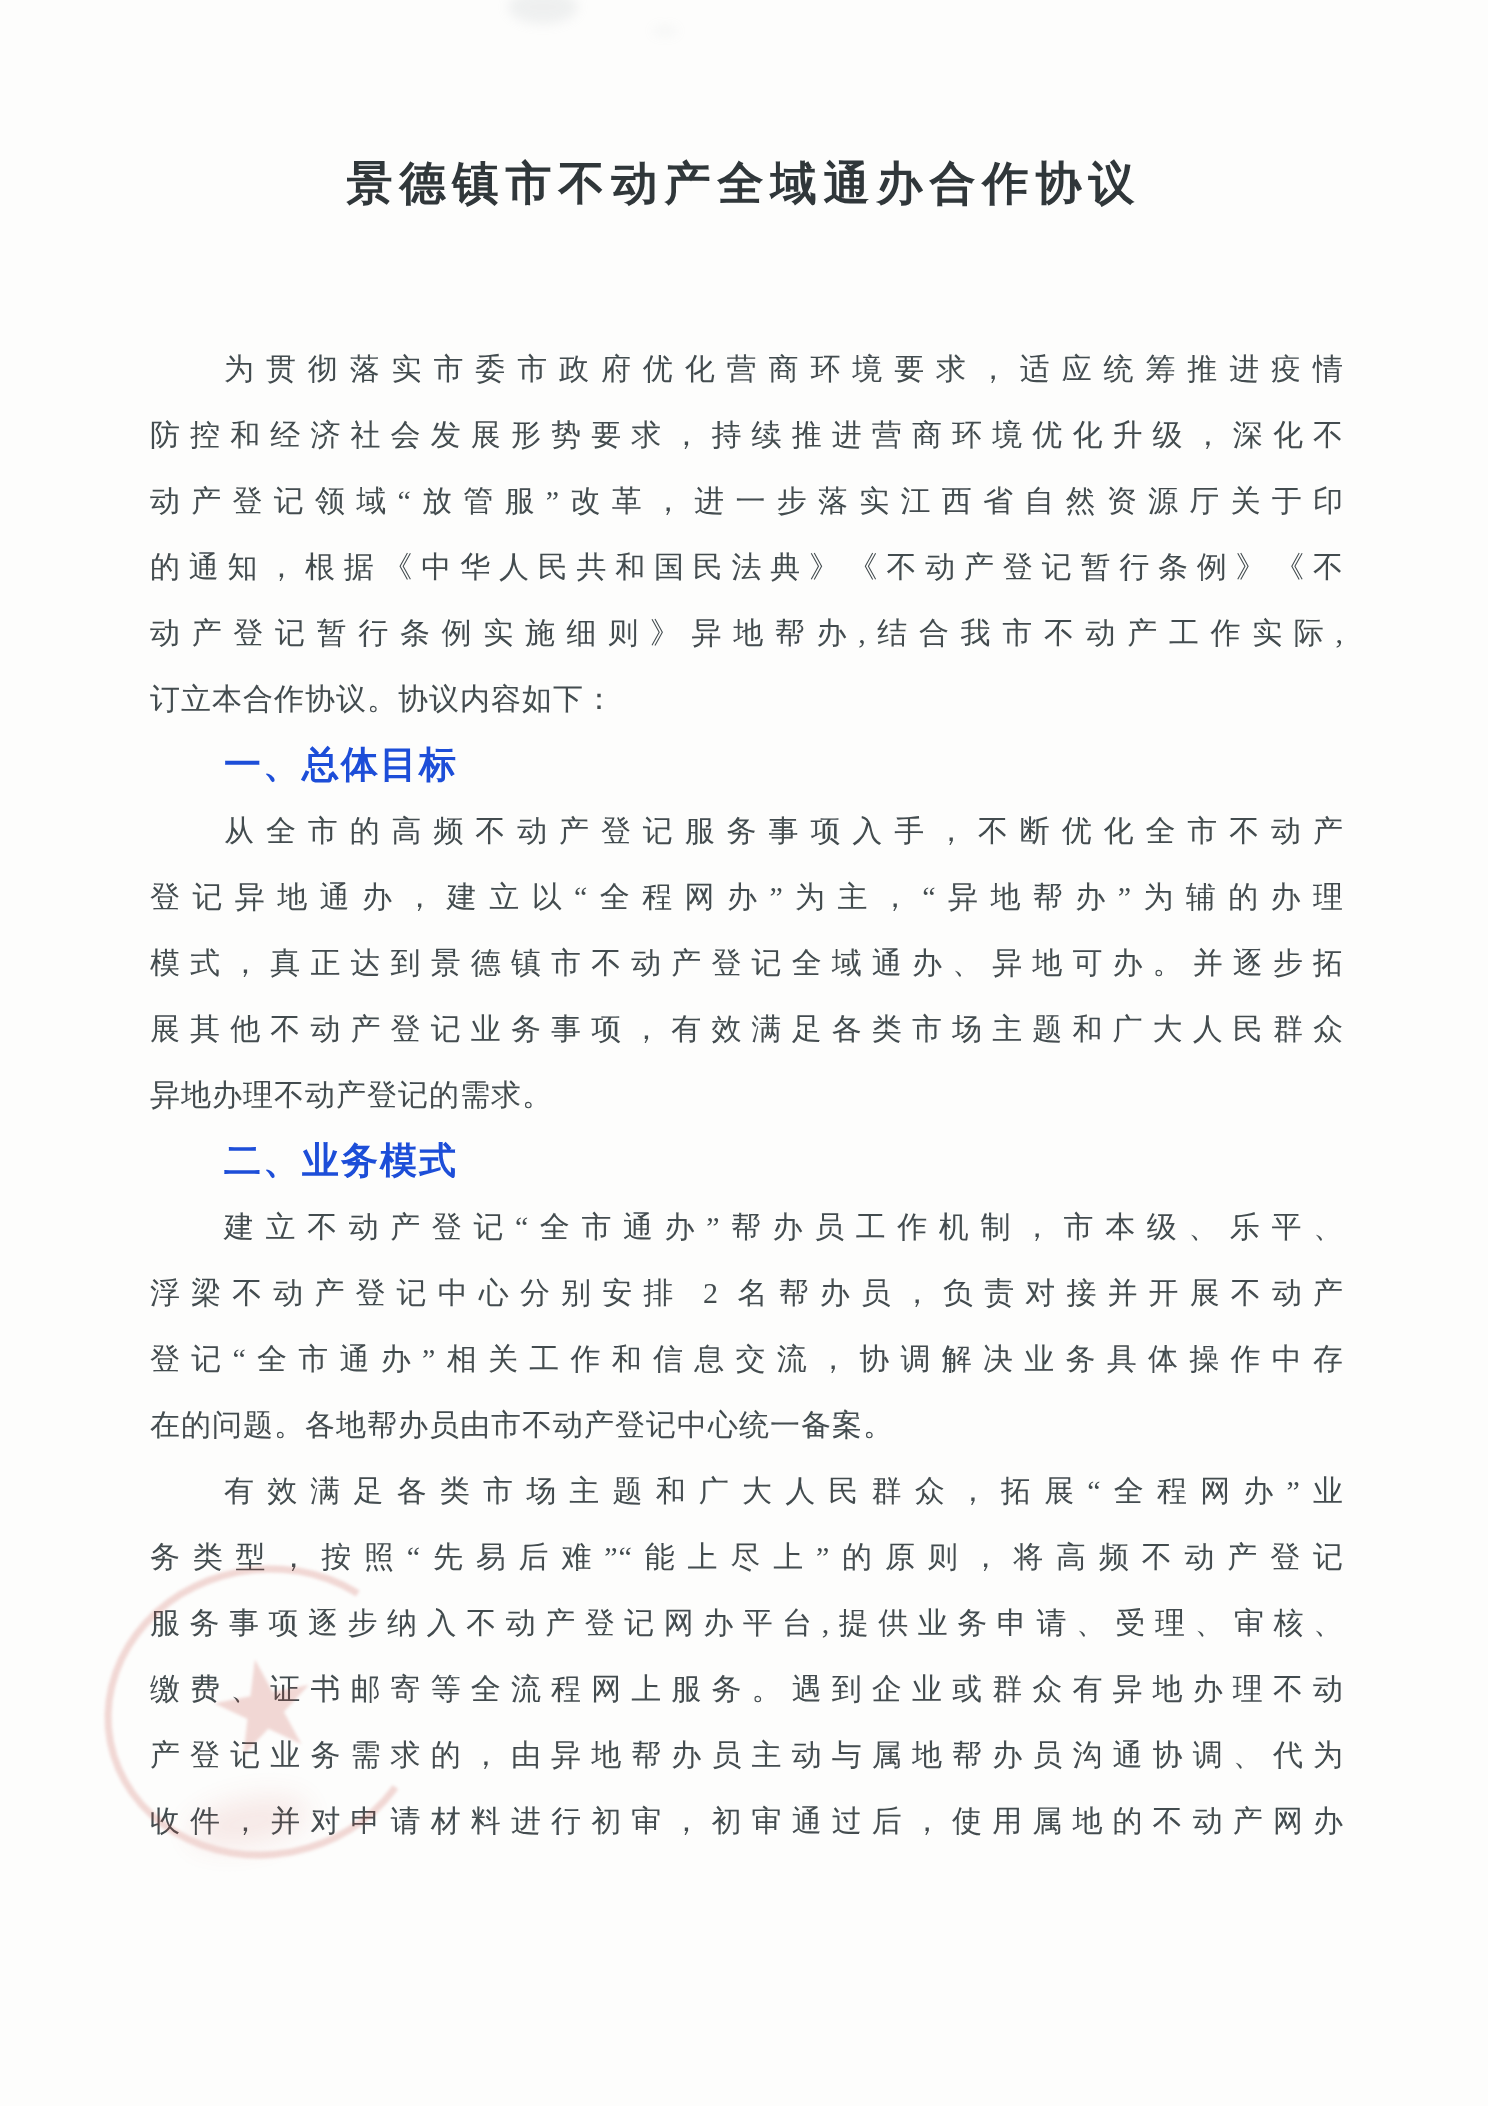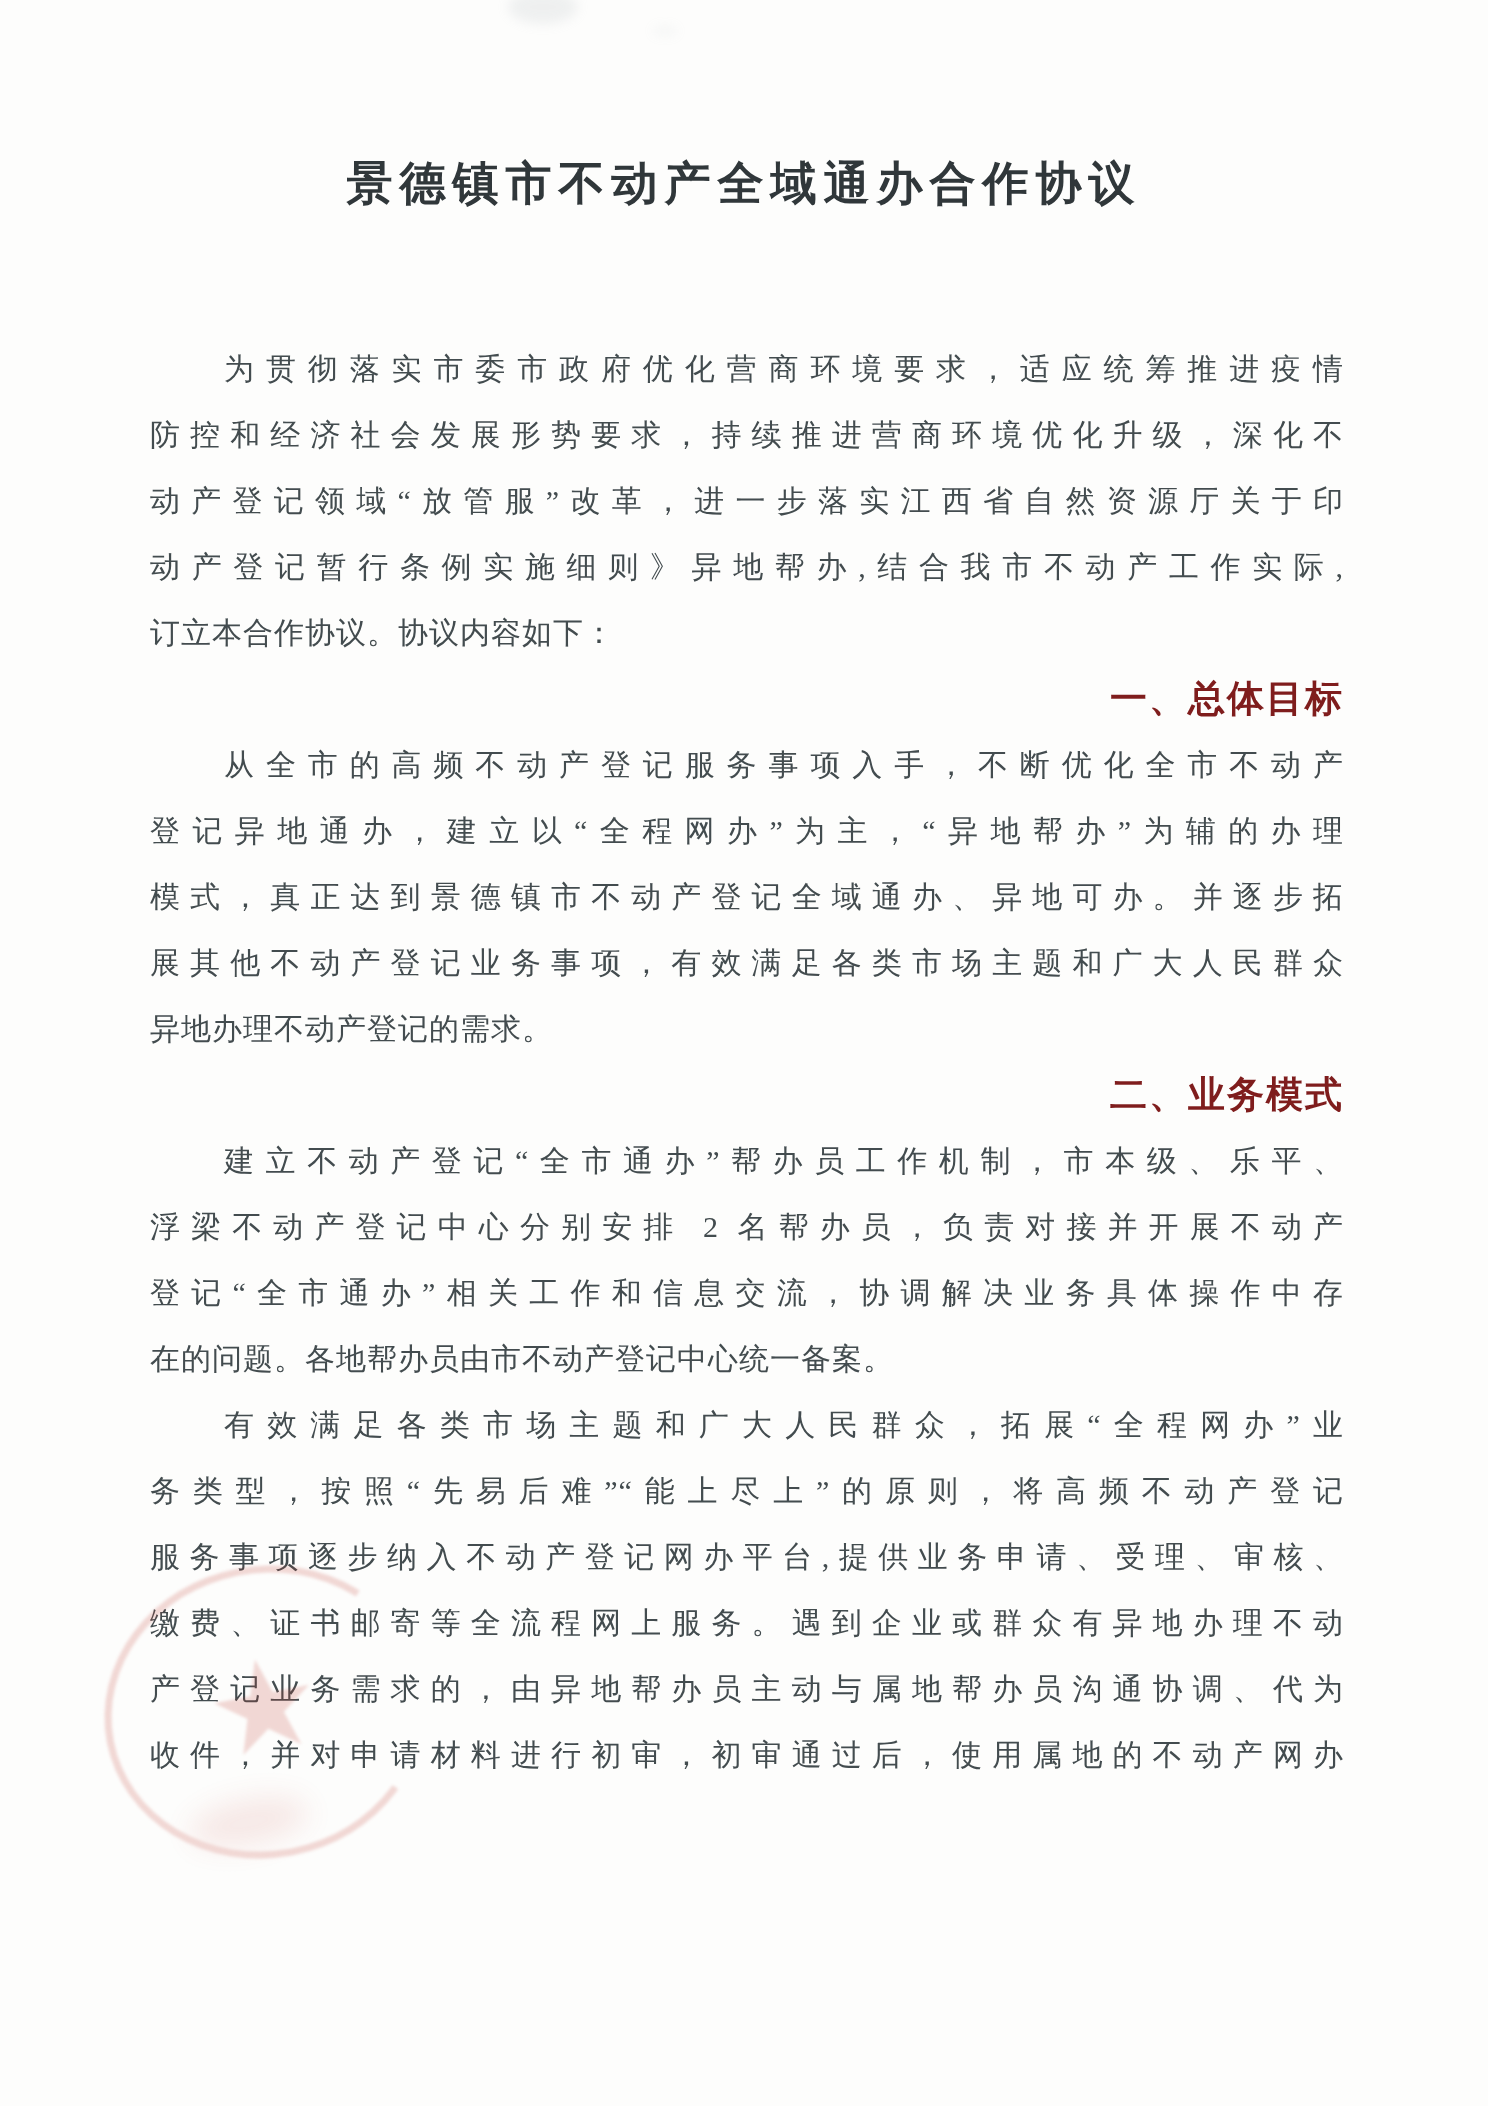--- a/index.html
+++ b/index.html
@@ -55,23 +55,22 @@
     text-align-last:justify;
   }
   .line.indent{ text-indent:74px; }
   .heading{
     height:66px;
     line-height:66px;
     font-size:37px;
     padding-left:74px;
     font-family:"Liberation Sans", sans-serif;
     font-weight:700;
-    color:#7f1d1d;
+    color:#1d4ed8;
     letter-spacing:2px;
-    text-align:right;
   }
   
   .seal{
     position:absolute;
     left:104px;top:1566px;
     width:322px;height:292px;
     opacity:.20;
     transform:rotate(-11deg);
     filter:blur(1.6px);
     pointer-events:none;
@@ -106,20 +105,21 @@
 
   <div class="smudge s1"></div>
   <div class="smudge s2"></div>
 
   <h1 class="doc-title">景德镇市不动产全域通办合作协议</h1>
 
   <main class="content">
       <div class="line indent fill">为贯彻落实市委市政府优化营商环境要求，适应统筹推进疫情</div>
       <div class="line fill">防控和经济社会发展形势要求，持续推进营商环境优化升级，深化不</div>
       <div class="line fill">动产登记领域“放管服”改革，进一步落实江西省自然资源厅关于印</div>
+      <div class="line fill">的通知，根据《中华人民共和国民法典》《不动产登记暂行条例》《不</div>
       <div class="line fill">动产登记暂行条例实施细则》异地帮办,结合我市不动产工作实际,</div>
       <div class="line">订立本合作协议。协议内容如下：</div>
       <div class="heading">一、总体目标</div>
       <div class="line indent fill">从全市的高频不动产登记服务事项入手，不断优化全市不动产</div>
       <div class="line fill">登记异地通办，建立以“全程网办”为主，“异地帮办”为辅的办理</div>
       <div class="line fill">模式，真正达到景德镇市不动产登记全域通办、异地可办。并逐步拓</div>
       <div class="line fill">展其他不动产登记业务事项，有效满足各类市场主题和广大人民群众</div>
       <div class="line">异地办理不动产登记的需求。</div>
       <div class="heading">二、业务模式</div>
       <div class="line indent fill">建立不动产登记“全市通办”帮办员工作机制，市本级、乐平、</div>

